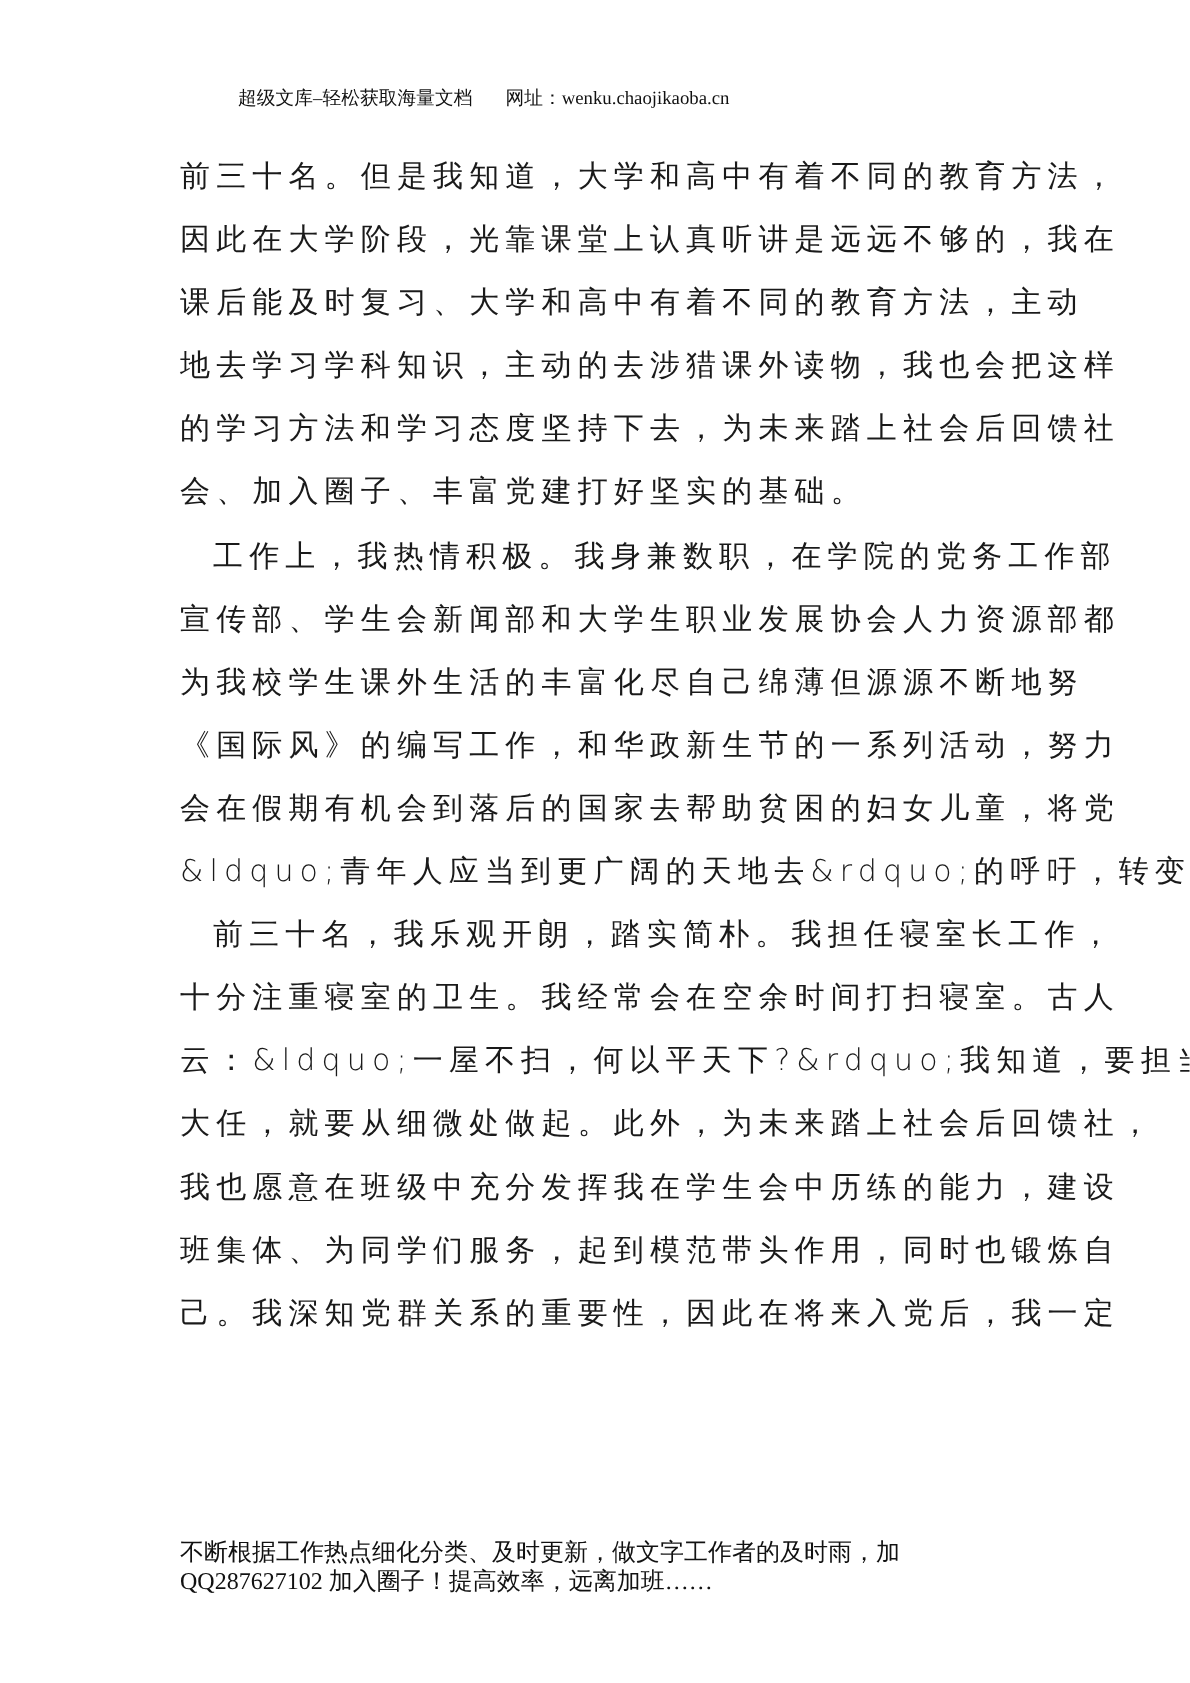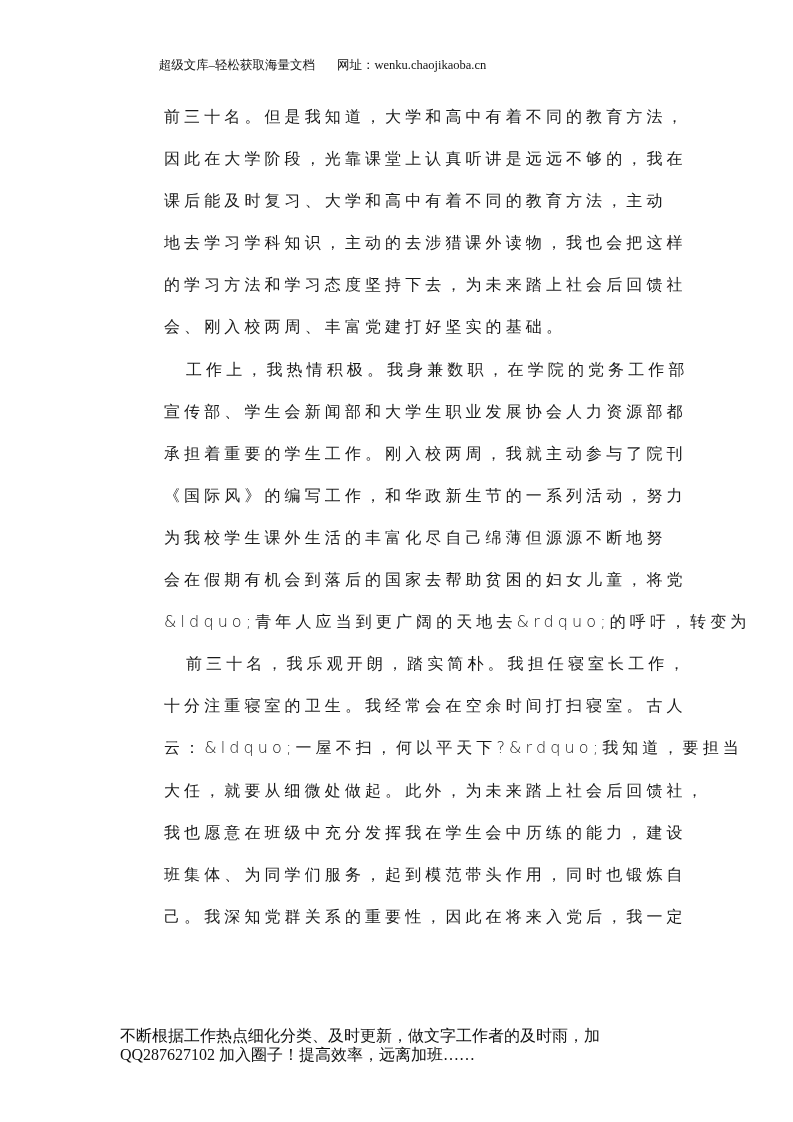--- a/index.html
+++ b/index.html
@@ -32,26 +32,25 @@
     .body-text {
       position: absolute;
       top: 96px;
       left: 120px;
       width: 570px;
     }
     .line {
       height: 42.1px;
       line-height: 42.1px;
       font-family: "DejaVu Sans", "Liberation Sans", sans-serif;
-      font-size: 16px;
+      font-size: 20px;
       letter-spacing: 4.1px;
       white-space: nowrap;
       color: #1a1a1a;
       font-weight: 300;
-      margin-left: 44px;
     }
     .line.indent {
       padding-left: 22px;
     }
     .page-footer {
       position: absolute;
       top: 1026px;
       left: 120px;
       width: 570px;
       font-family: "Liberation Serif", "DejaVu Serif", serif;
@@ -64,26 +63,25 @@
 <body>
 
 <div class="page-header"><span>超级文库–轻松获取海量文档</span><span class="url-label">网址：wenku.chaojikaoba.cn</span></div>
 
 <div class="body-text">
   <div class="line">前三十名。但是我知道，大学和高中有着不同的教育方法，</div>
   <div class="line">因此在大学阶段，光靠课堂上认真听讲是远远不够的，我在</div>
   <div class="line">课后能及时复习、大学和高中有着不同的教育方法，主动</div>
   <div class="line">地去学习学科知识，主动的去涉猎课外读物，我也会把这样</div>
   <div class="line">的学习方法和学习态度坚持下去，为未来踏上社会后回馈社</div>
-  <div class="line">会、刚入校两周、丰富党建打好坚实的基础。</div>
+  <div class="line">会、加入圈子、丰富党建打好坚实的基础。</div>
   <div class="line indent">工作上，我热情积极。我身兼数职，在学院的党务工作部</div>
   <div class="line">宣传部、学生会新闻部和大学生职业发展协会人力资源部都</div>
-  <div class="line">承担着重要的学生工作。刚入校两周，我就主动参与了院刊</div>
+  <div class="line">为我校学生课外生活的丰富化尽自己绵薄但源源不断地努</div>
   <div class="line">《国际风》的编写工作，和华政新生节的一系列活动，努力</div>
-  <div class="line">为我校学生课外生活的丰富化尽自己绵薄但源源不断地努</div>
   <div class="line">会在假期有机会到落后的国家去帮助贫困的妇女儿童，将党</div>
   <div class="line">&amp;ldquo;青年人应当到更广阔的天地去&amp;rdquo;的呼吁，转变为</div>
   <div class="line indent">前三十名，我乐观开朗，踏实简朴。我担任寝室长工作，</div>
   <div class="line">十分注重寝室的卫生。我经常会在空余时间打扫寝室。古人</div>
   <div class="line">云：&amp;ldquo;一屋不扫，何以平天下?&amp;rdquo;我知道，要担当</div>
   <div class="line">大任，就要从细微处做起。此外，为未来踏上社会后回馈社，</div>
   <div class="line">我也愿意在班级中充分发挥我在学生会中历练的能力，建设</div>
   <div class="line">班集体、为同学们服务，起到模范带头作用，同时也锻炼自</div>
   <div class="line">己。我深知党群关系的重要性，因此在将来入党后，我一定</div>
 </div>

